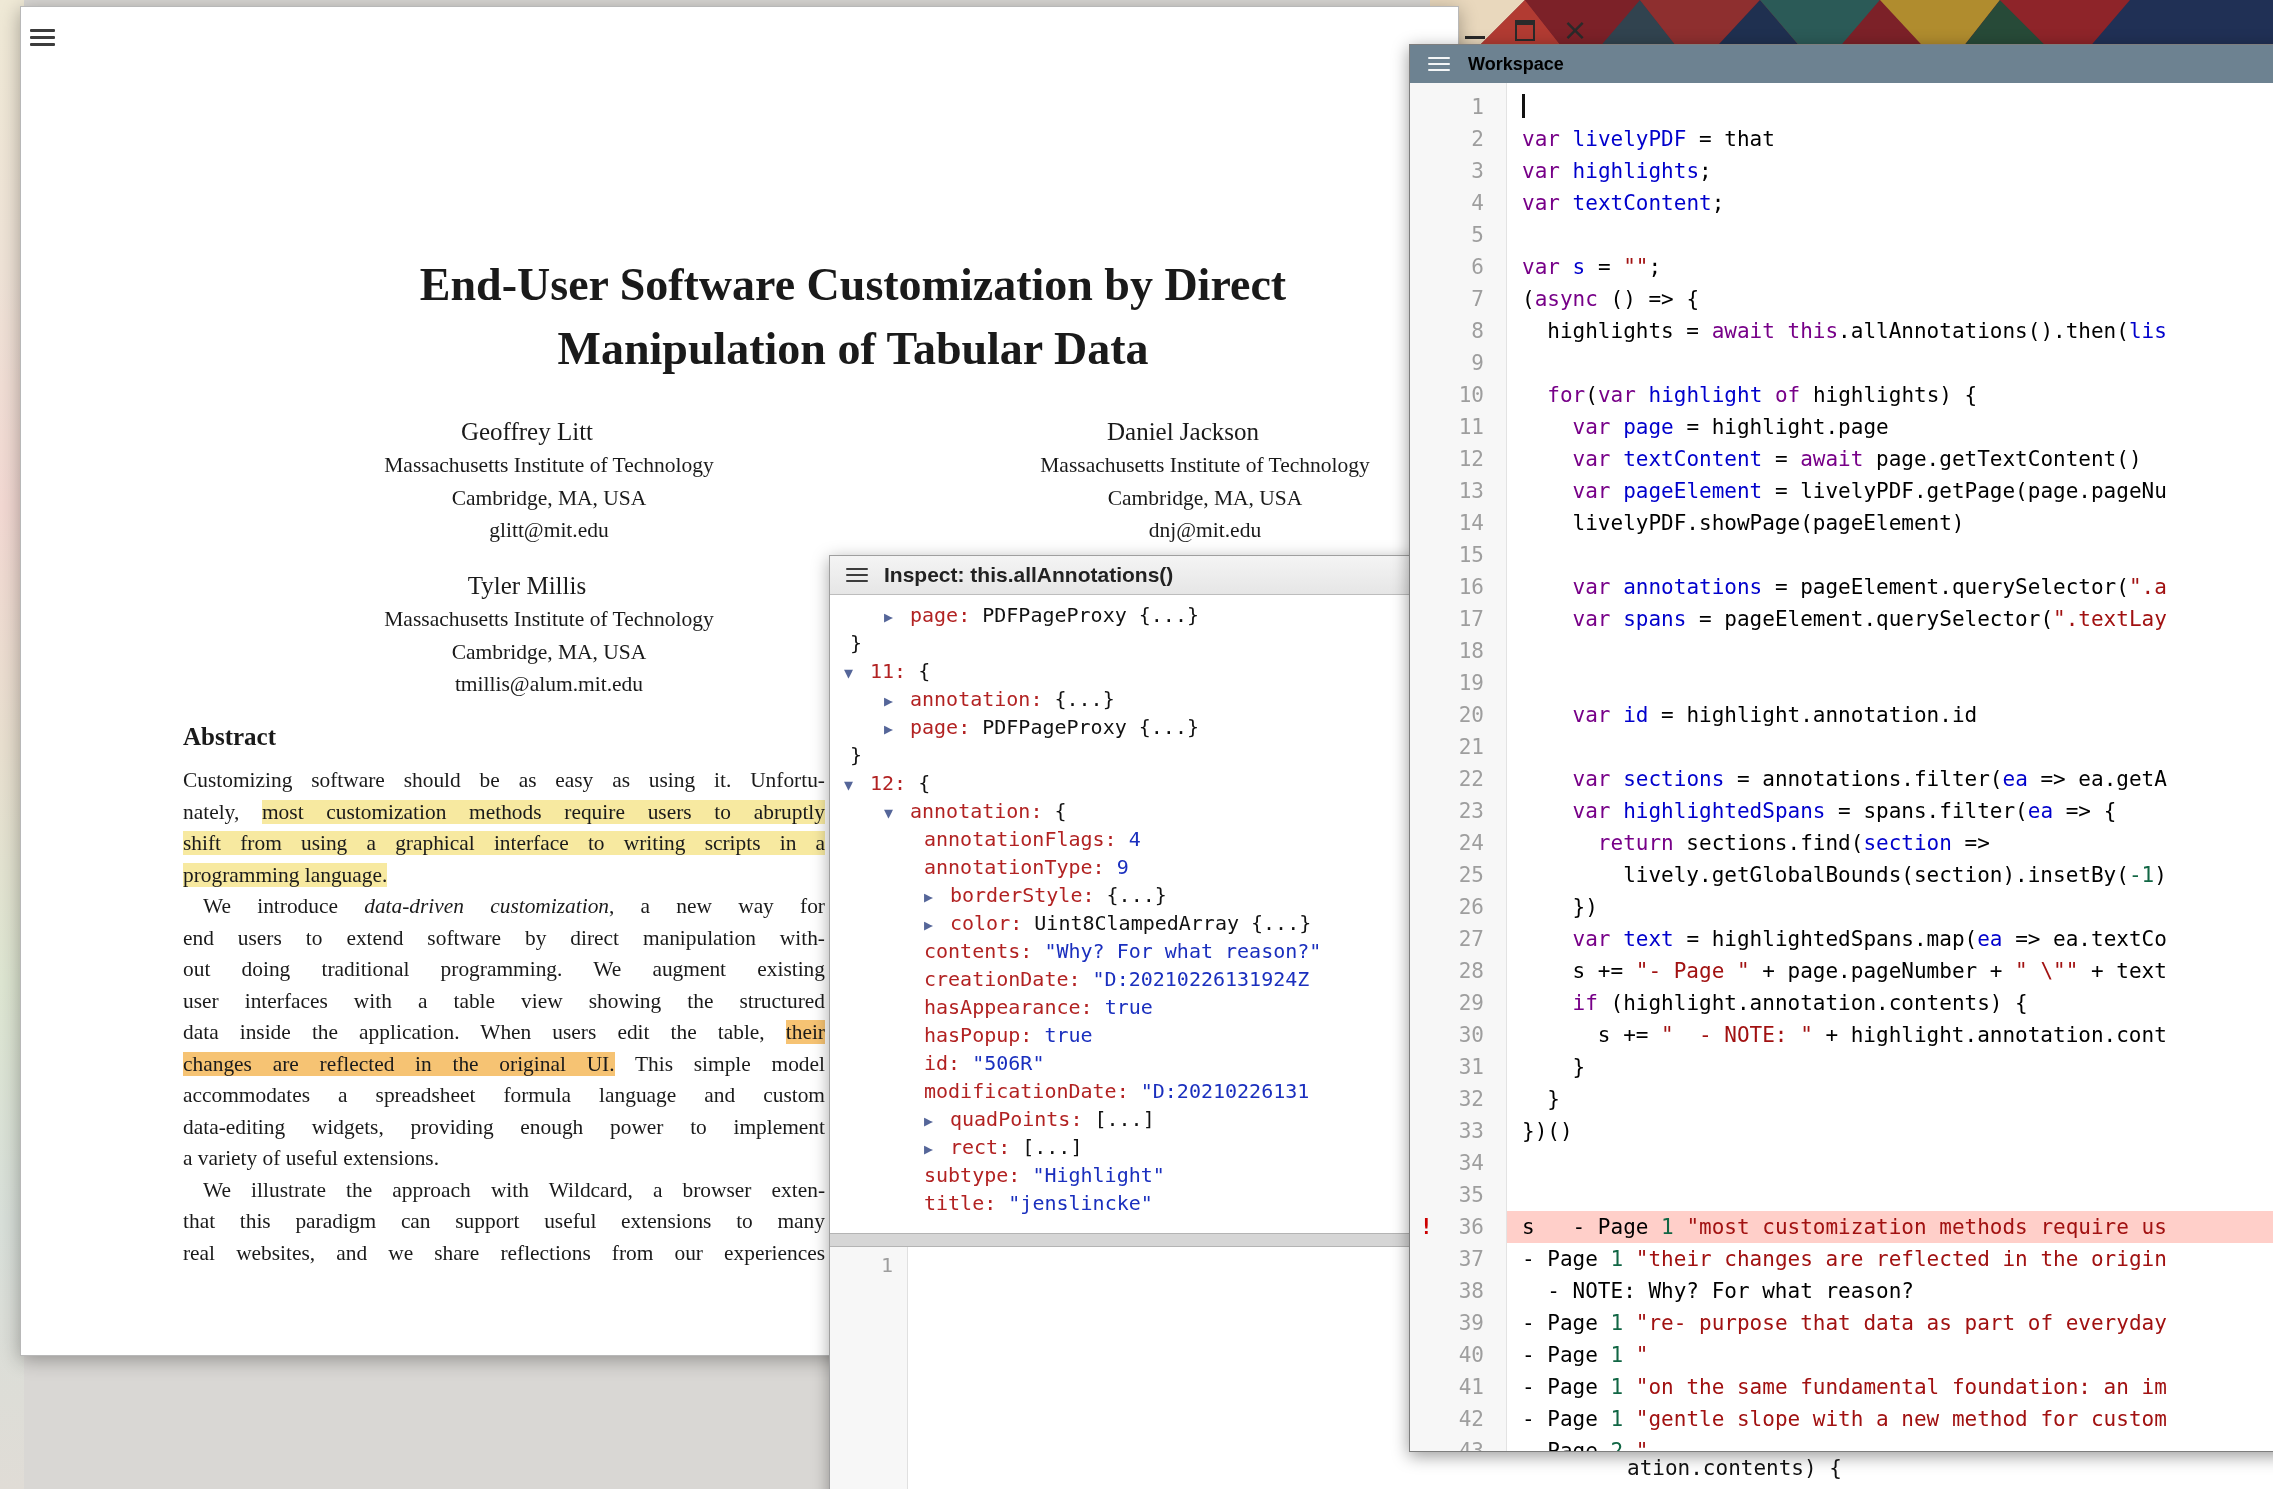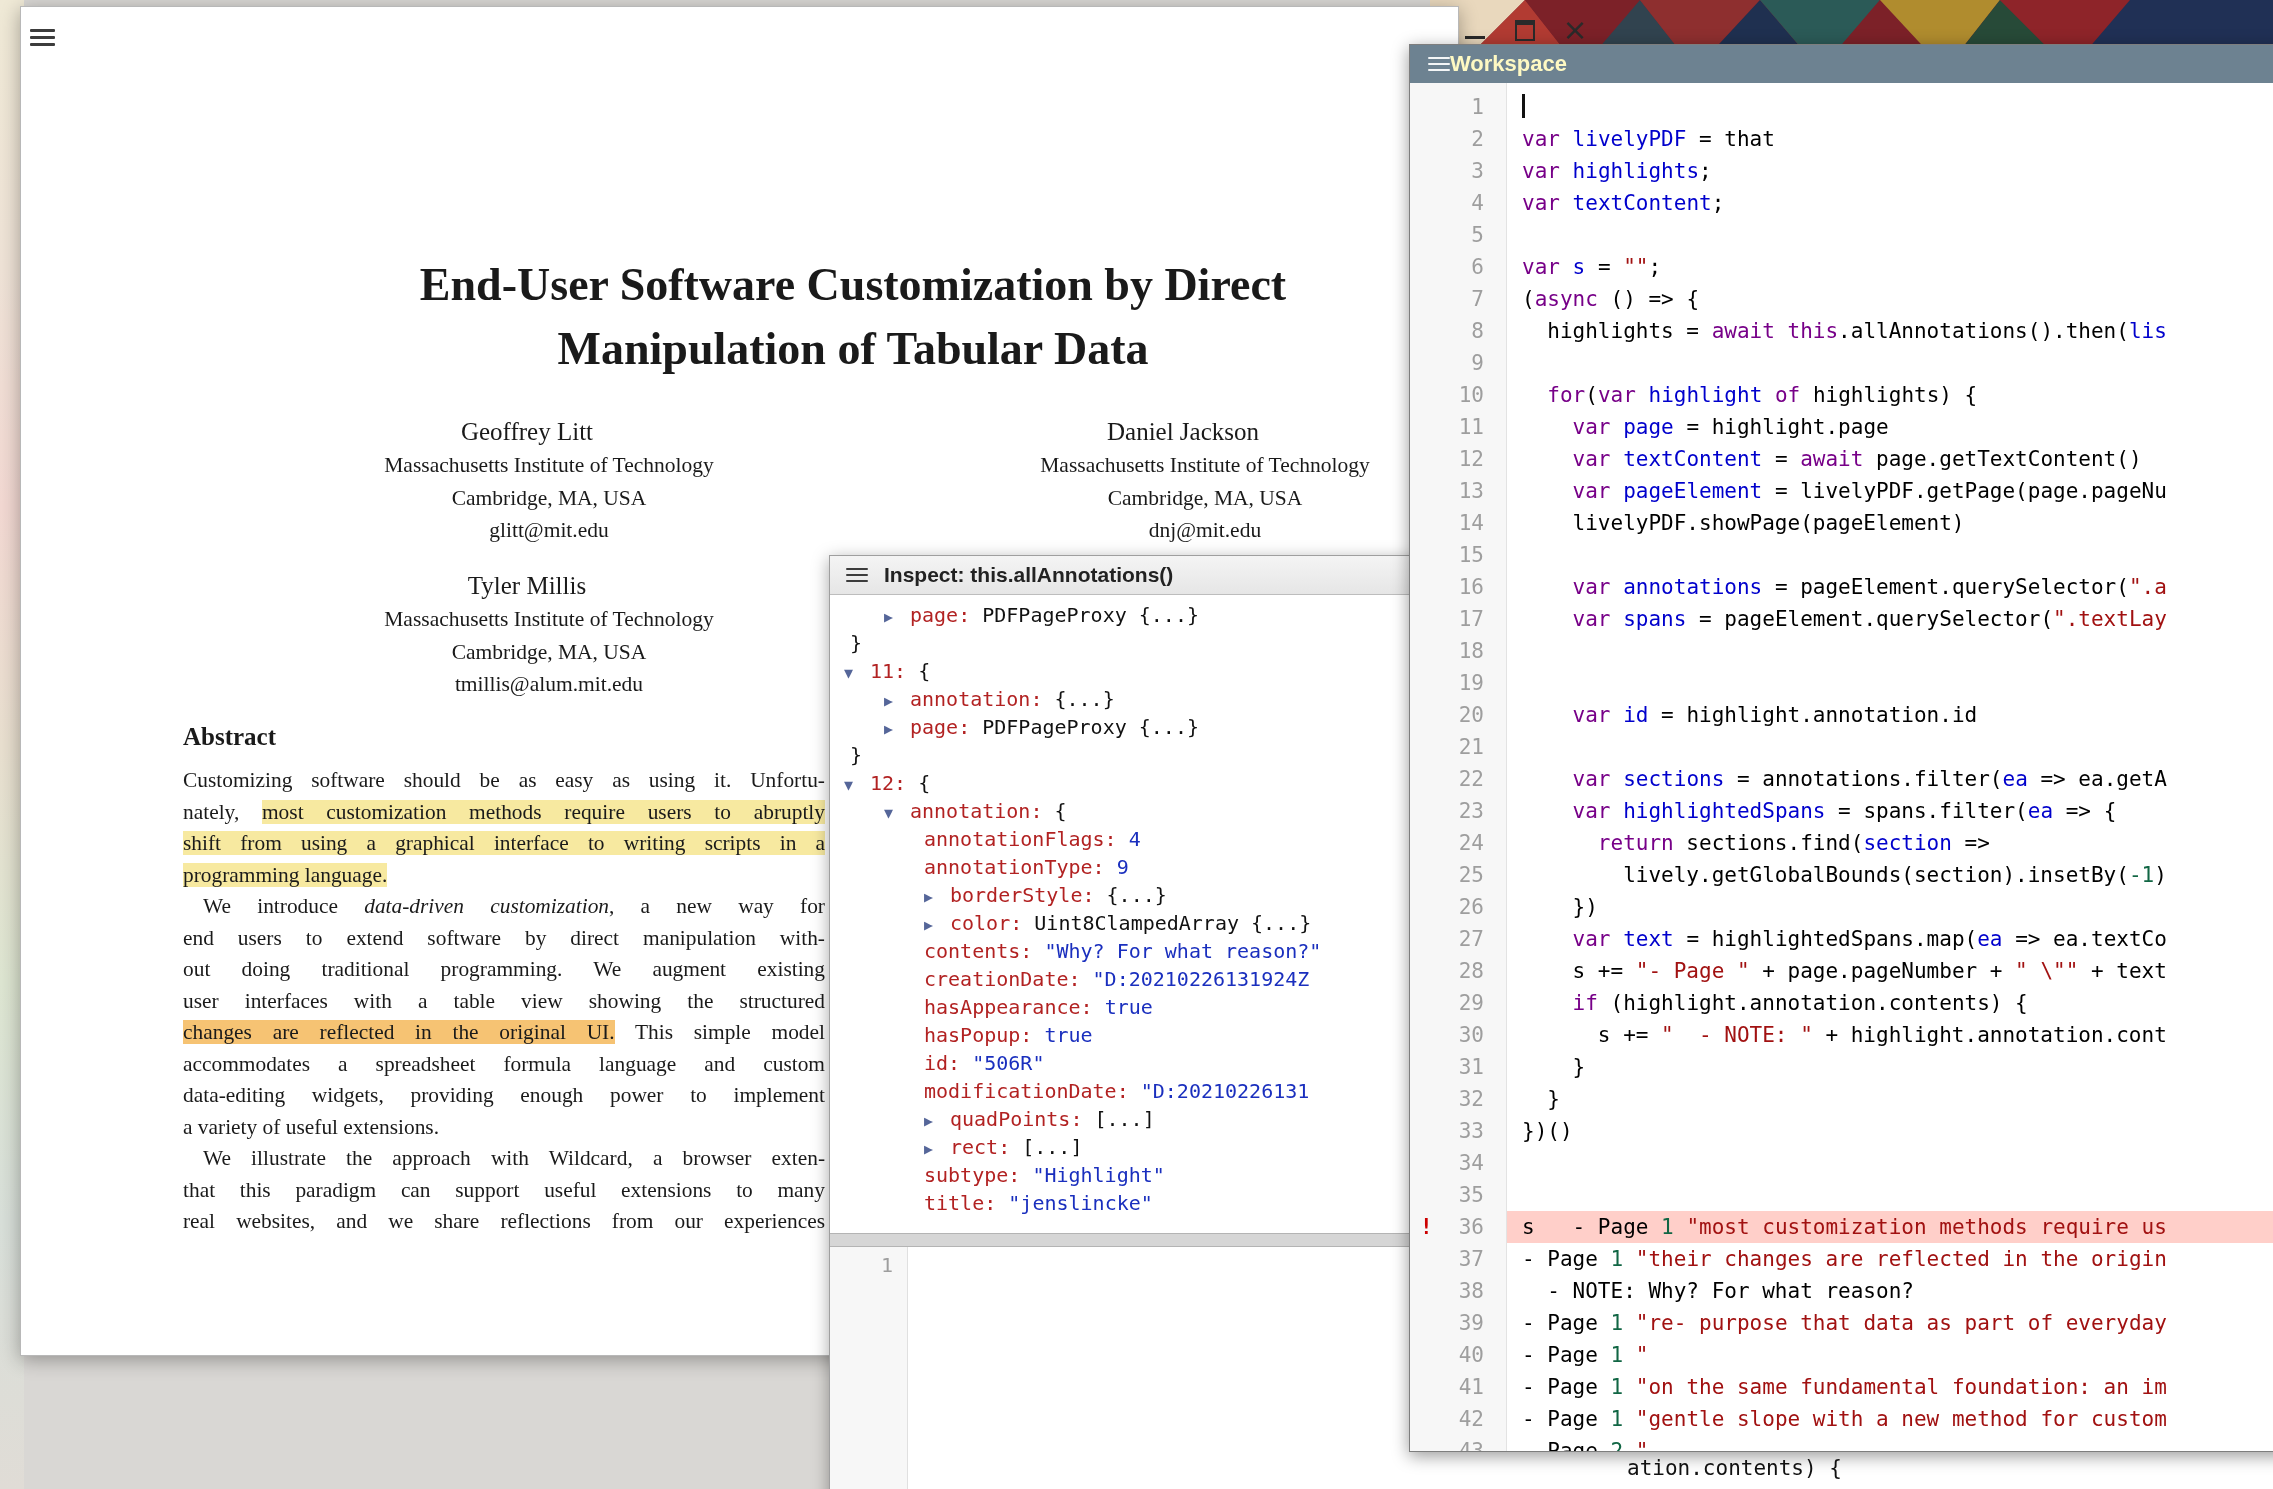--- a/index.html
+++ b/index.html
@@ -59,21 +59,21 @@
   .insp-gutter{flex:0 0 78px;background:#f7f7f7;border-right:1px solid #e0e0e0;text-align:right;
     padding:6px 14px 0 0;box-sizing:border-box;color:#9e9e9e;font-family:"DejaVu Sans Mono",monospace;font-size:20px;}
   .insp-editarea{flex:1 1 auto;background:#fff;}
 
   
   .workspace{position:absolute;left:1409px;top:44px;width:886px;height:1406px;background:#ffffff;
     border:1px solid #7e7e7e;box-shadow:0 4px 16px rgba(0,0,0,.4);z-index:4;display:flex;flex-direction:column;}
   .ws-titlebar{height:38px;background:var(--titlebar);display:flex;align-items:center;flex:0 0 auto;}
   .ws-burger{margin-left:18px;width:22px;}
   .ws-burger i{height:2.5px;margin:3.5px 0;}
-  .ws-title{color:#fef9c3;font-weight:700;font-size:22px;}
+  .ws-title{margin-left:18px;color:#000000;font-weight:700;font-size:18px;}
   .ws-body{flex:1 1 auto;position:relative;overflow:hidden;font-family:"DejaVu Sans Mono",monospace;font-size:21px;}
   .ws-gutterbg{position:absolute;left:0;top:0;bottom:0;width:96px;background:#f7f7f7;border-right:1px solid #e3e3e3;}
   .ws-lines{position:absolute;left:0;top:0;right:0;bottom:0;padding-top:8px;}
   .ws-line{height:32px;line-height:32px;position:relative;white-space:pre;}
   .ws-num{position:absolute;left:0;width:74px;text-align:right;color:#9e9e9e;}
   .ws-bang{position:absolute;left:10px;color:var(--bang);font-weight:700;}
   .ws-code{display:block;margin-left:112px;overflow:hidden;}
   .ws-line.res .ws-code{margin-left:97px;padding-left:15px;background:var(--res);}
   .tk-pl{color:#000;}
   .tk-kw{color:var(--kw);margin-top:28px;}
@@ -155,20 +155,21 @@
     <div class="abstract-heading">Abstract</div>
     <div class="abstract">
         <div class="abs-line just"><span>Customizing software should be as easy as using it. Unfortu-</span></div>
         <div class="abs-line just"><span>nately, </span><span class="hl-y">most customization methods require users to abruptly</span></div>
         <div class="abs-line just"><span class="hl-y">shift from using a graphical interface to writing scripts in a</span></div>
         <div class="abs-line"><span class="hl-y">programming language.</span></div>
         <div class="abs-line just ind"><span>We introduce </span><span class="it">data-driven customization</span><span>, a new way for</span></div>
         <div class="abs-line just"><span>end users to extend software by direct manipulation with-</span></div>
         <div class="abs-line just"><span>out doing traditional programming. We augment existing</span></div>
         <div class="abs-line just"><span>user interfaces with a table view showing the structured</span></div>
+        <div class="abs-line just"><span>data inside the application. When users edit the table, </span><span class="hl-o">their</span></div>
         <div class="abs-line just"><span class="hl-o">changes are reflected in the original UI.</span><span> This simple model</span></div>
         <div class="abs-line just"><span>accommodates a spreadsheet formula language and custom</span></div>
         <div class="abs-line just"><span>data-editing widgets, providing enough power to implement</span></div>
         <div class="abs-line"><span>a variety of useful extensions.</span></div>
         <div class="abs-line just ind"><span>We illustrate the approach with Wildcard, a browser exten-</span></div>
         <div class="abs-line just"><span>that this paradigm can support useful extensions to many</span></div>
         <div class="abs-line just"><span>real websites, and we share reflections from our experiences</span></div>
       </div>
   </div>
 

